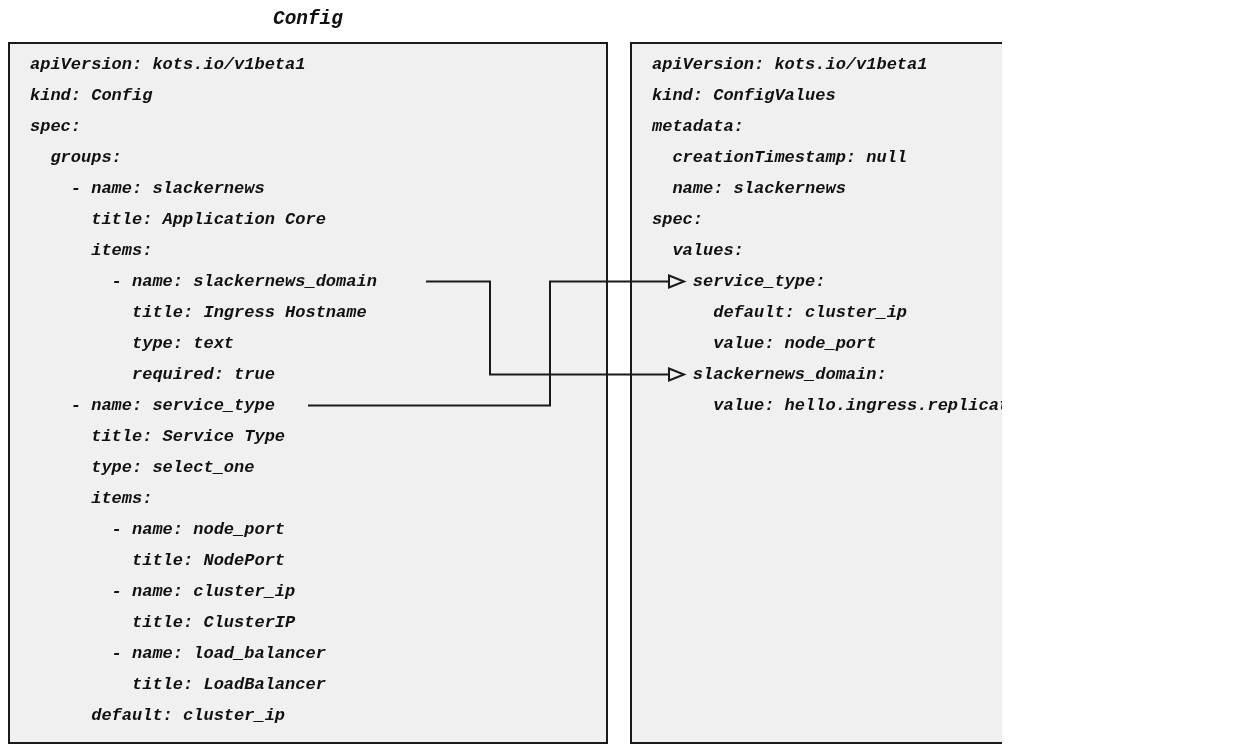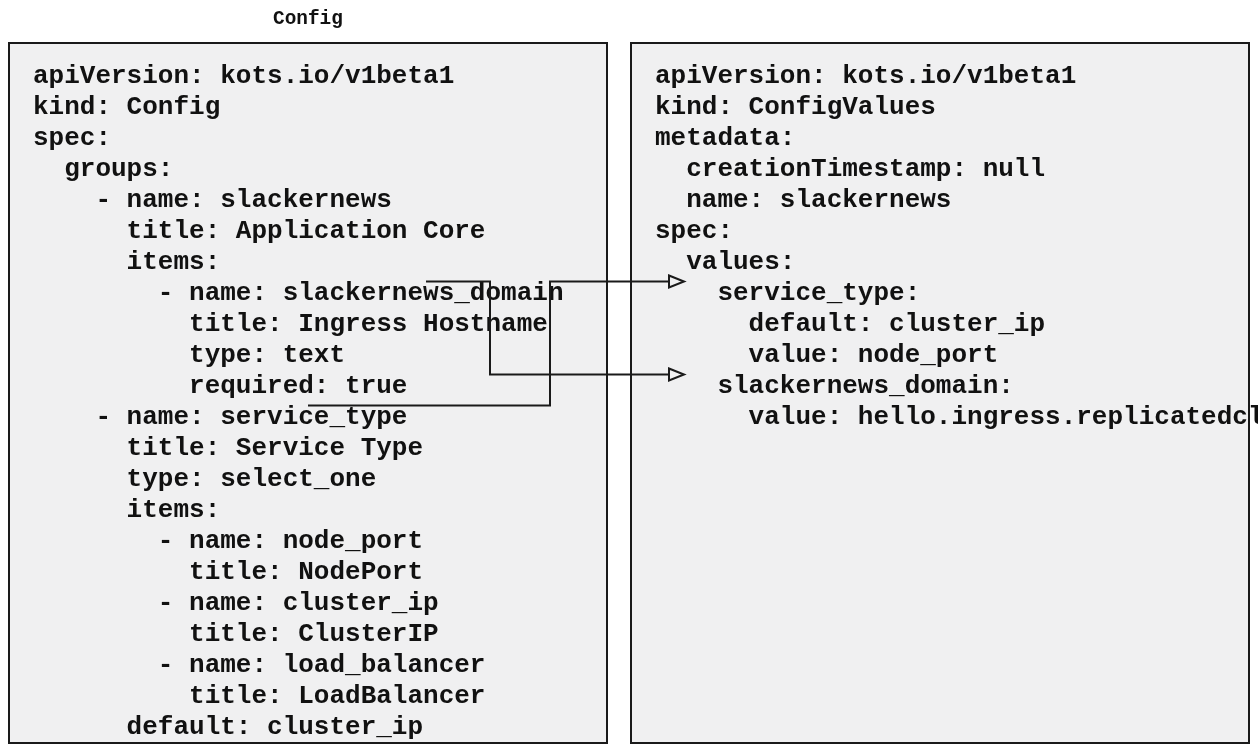--- a/index.html
+++ b/index.html
@@ -4,25 +4,26 @@
 <style>
   :root{
     --panel-bg:#f0f0f1;
     --line:#1a1a1a;
     --text:#111111;
   }
   *{box-sizing:border-box;}
   html,body{margin:0;padding:0;background:#ffffff;}
   .canvas{
     position:relative;
-    width:1258px;
+    width:1002px;
     height:756px;
     background:#ffffff;
     overflow:hidden;
     font-family:"Liberation Mono","DejaVu Sans Mono",monospace;
+    font-style:italic;
   }
   .panel-title{
     position:absolute;
     top:4px;
     height:30px;
     line-height:30px;
     text-align:center;
     font-size:19.4px;
     font-weight:bold;
     color:var(--text);
@@ -33,24 +34,24 @@
   .panel{
     position:absolute;
     top:42px;
     height:702px;
     background:var(--panel-bg);
     border:2px solid var(--line);
   }
   .panel.left-panel{left:8px;width:600px;}
   .panel.right-panel{left:630px;width:620px;}
   .panel pre{
-    margin:12px;
-    padding:5px 0 0 11px;
+    margin:0;
+    padding:5px 0 0 20px;
     font-family:"Liberation Mono","DejaVu Sans Mono",monospace;
-    font-size:26px;
+    font-size:17px;
     font-weight:bold;
     line-height:31px;
     color:var(--text);
     white-space:pre;
   }
   svg.connectors{
     position:absolute;
     left:0;
     top:0;
     pointer-events:none;

